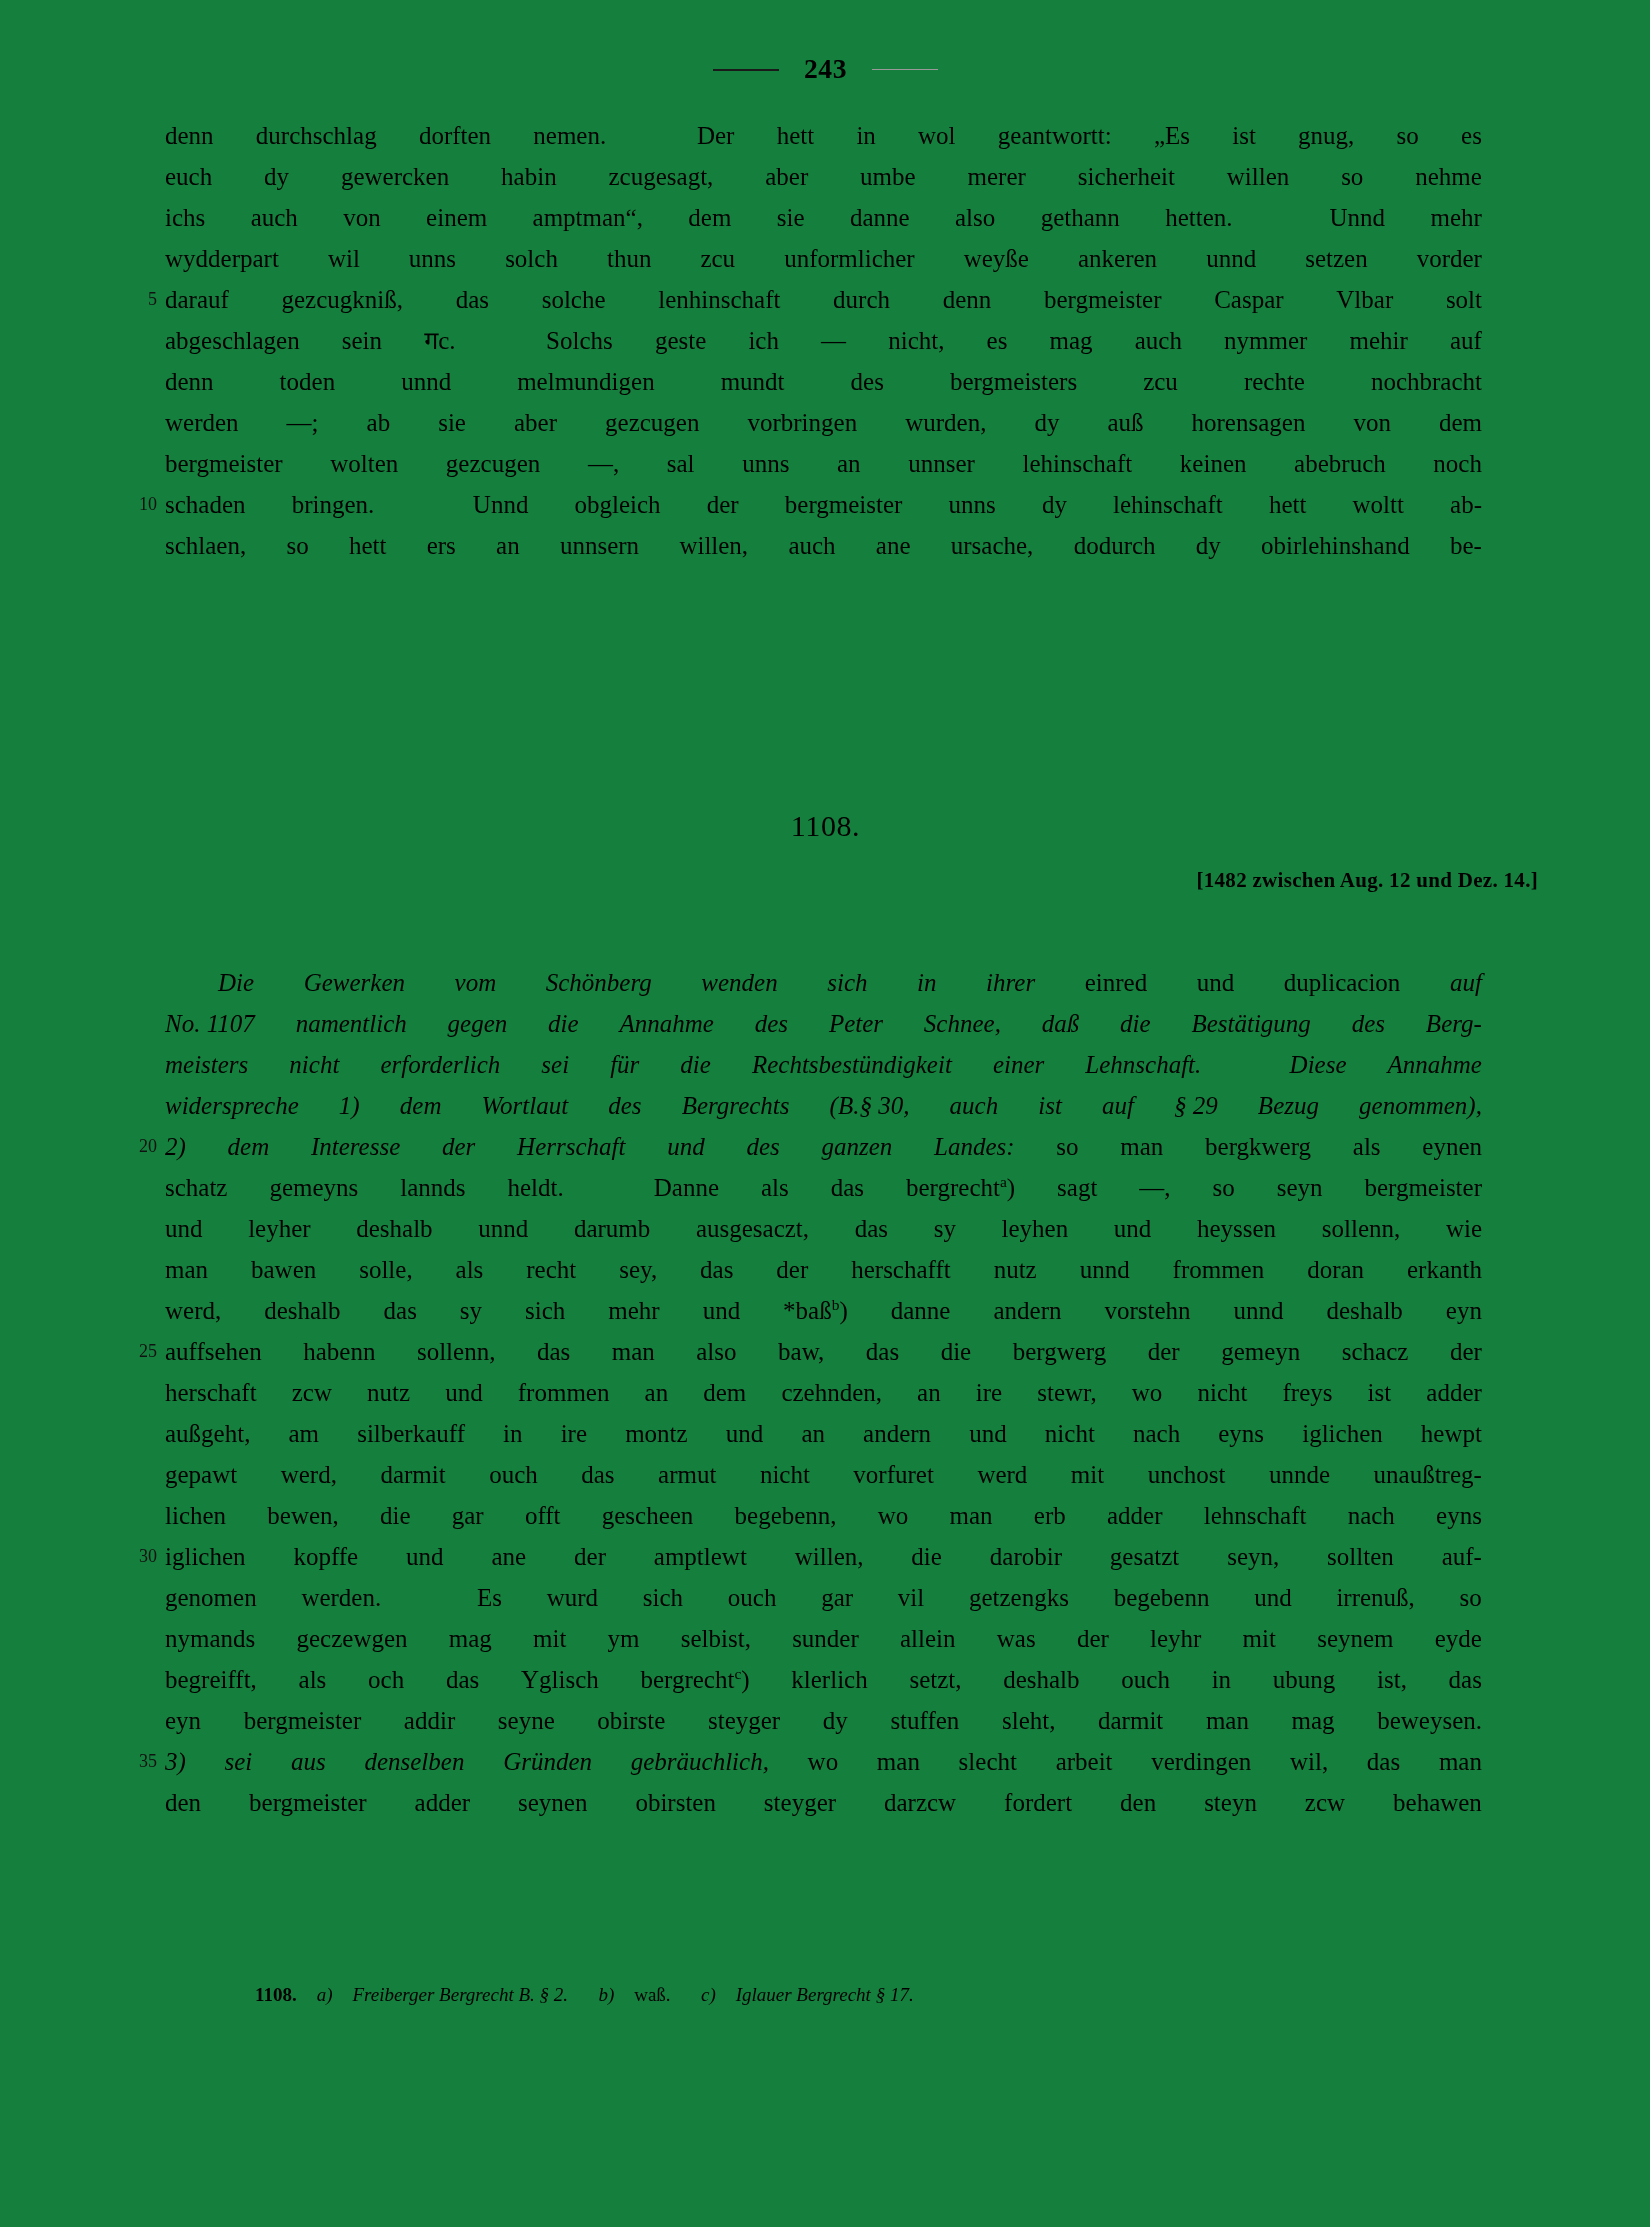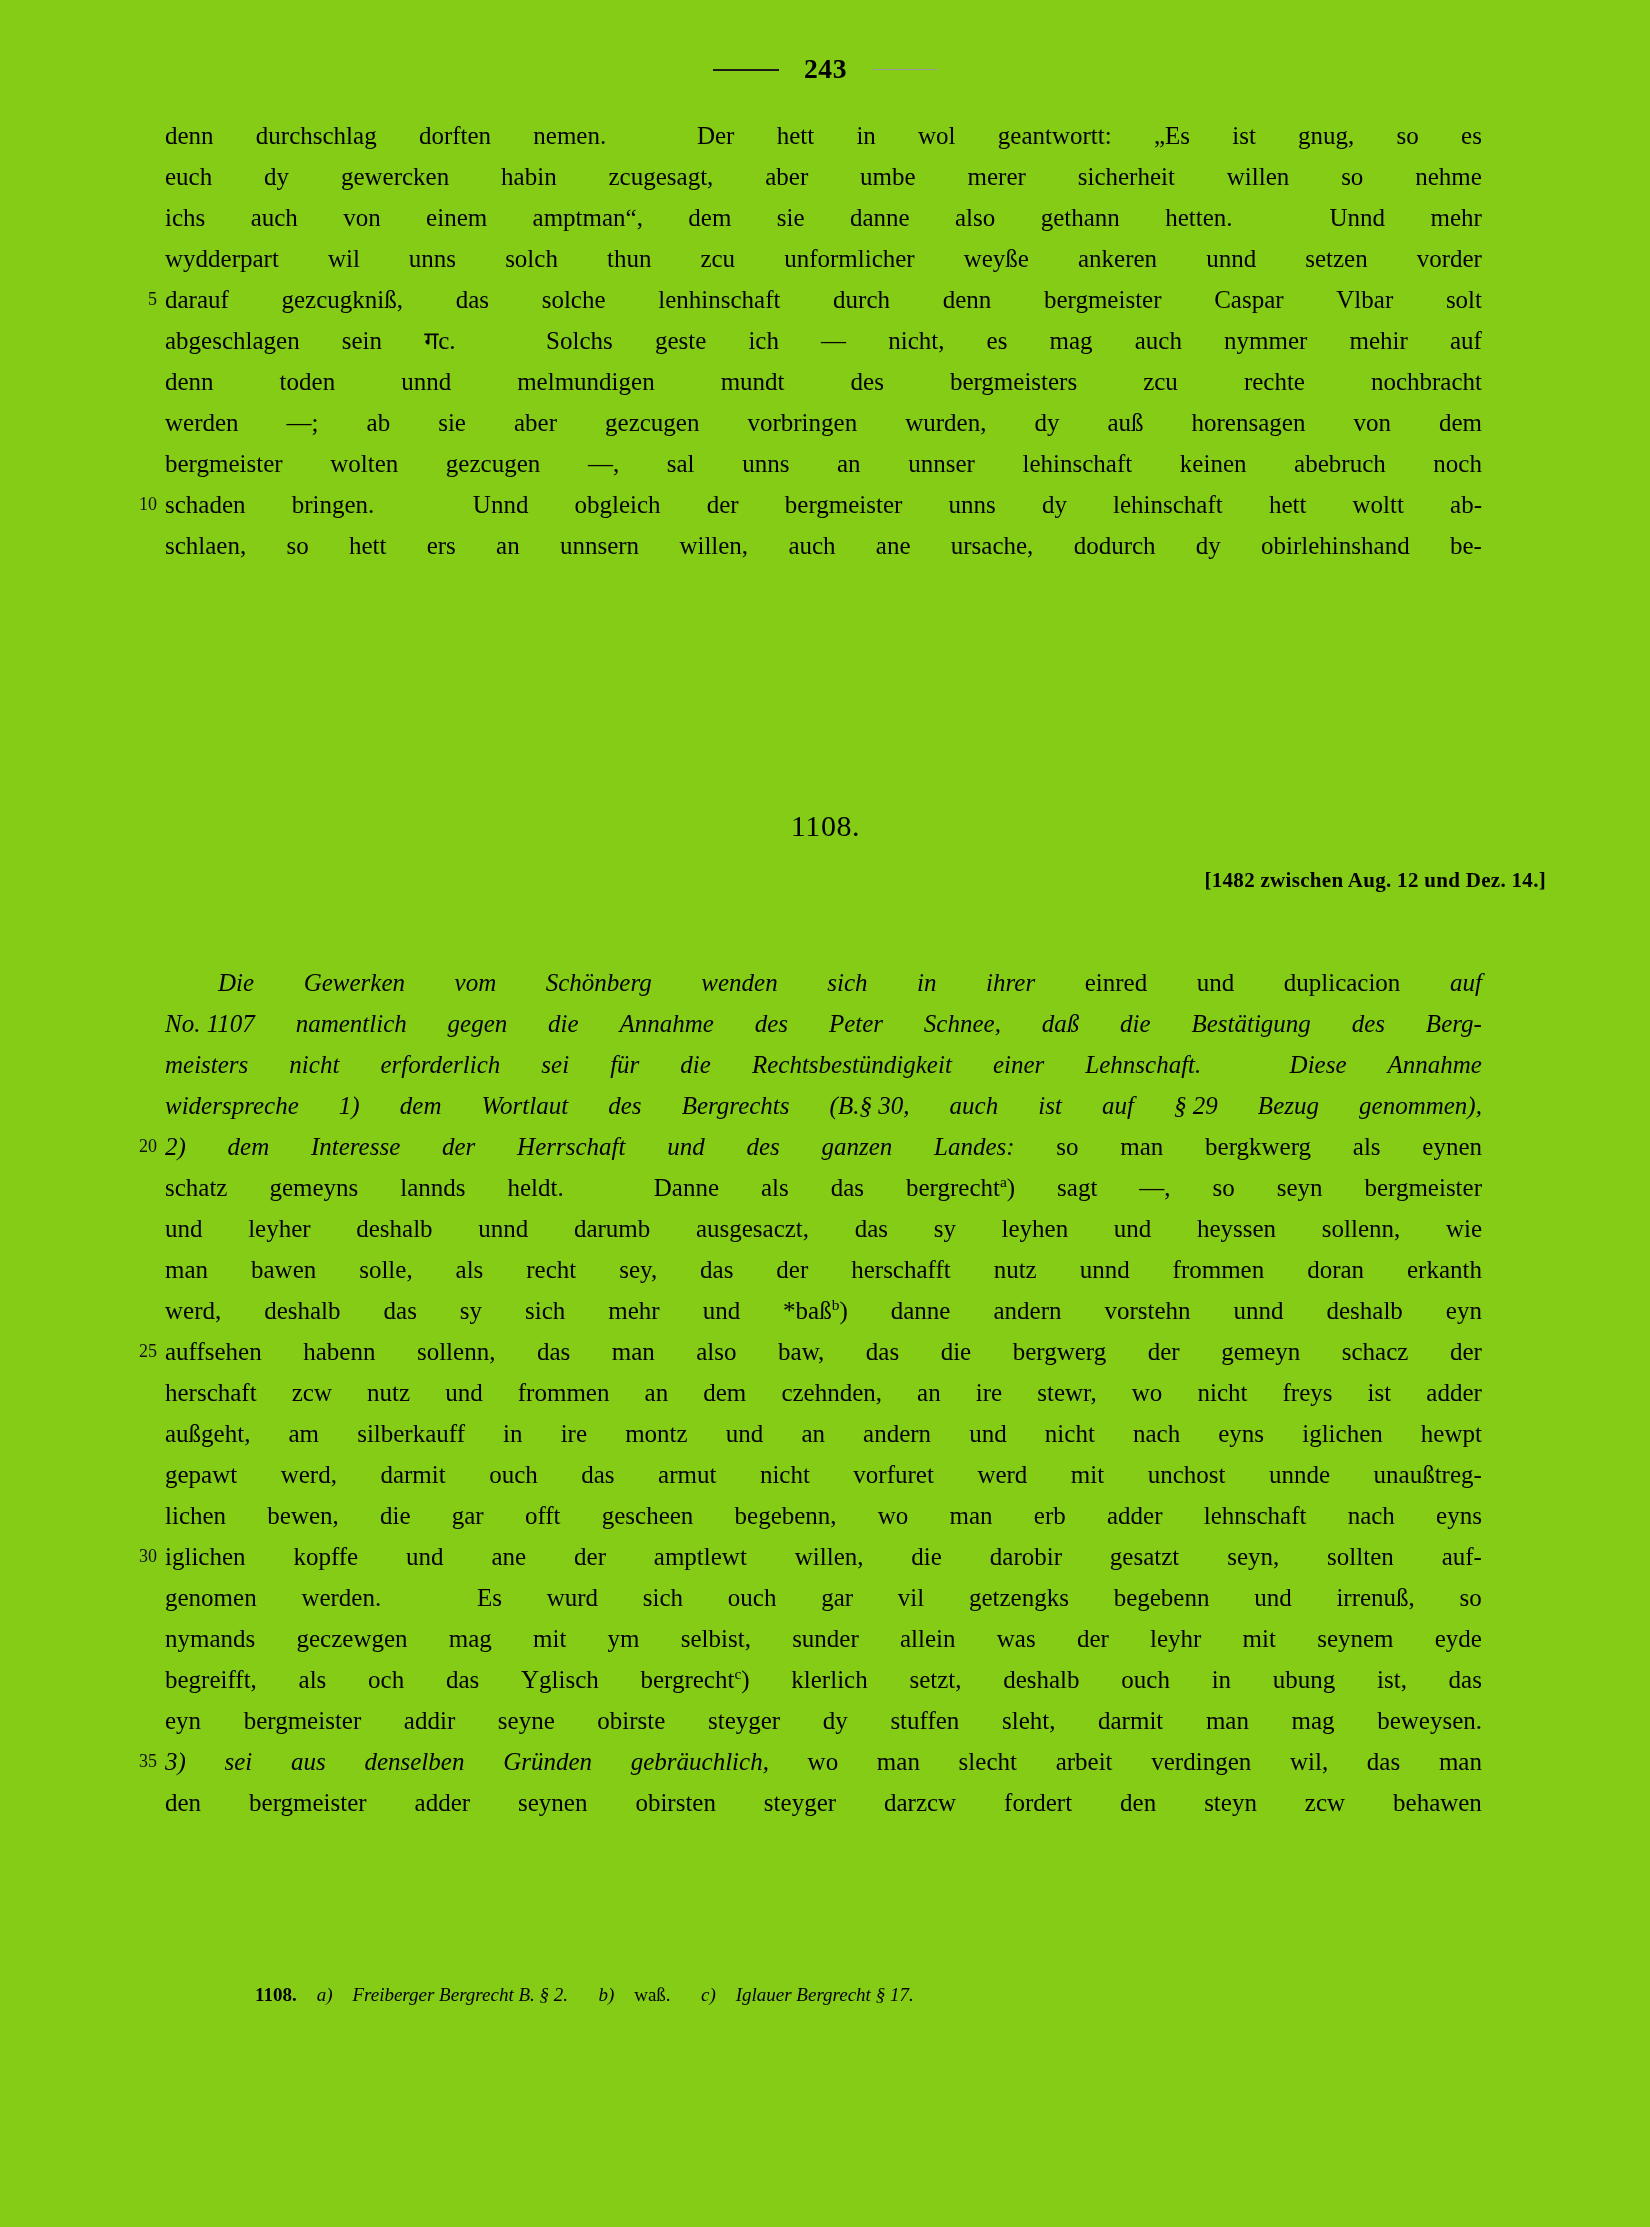--- a/index.html
+++ b/index.html
@@ -15,21 +15,21 @@
     font-family: "Liberation Serif", "DejaVu Serif", serif;
     color: #000000;
     overflow: hidden;
   }
 
   .page {
     position: absolute;
     top: 0; left: 0;
     width: 1651px;
     height: 2227px;
-    background: #84cc16;
+    background: #15803d;
   }
 
   
   .running-head {
     position: absolute;
     top: 53px;
     left: 0;
     width: 1651px;
     text-align: center;
     font-size: 27.6px;
@@ -102,21 +102,21 @@
     width: 1651px;
     text-align: center;
     font-size: 30px;
     font-weight: 400;
     letter-spacing: 0.6px;
   }
 
   .date-line {
     position: absolute;
     top: 868px;
-    left: 8px;
+    left: 0;
     width: 1538px;
     text-align: right;
     font-size: 21px;
     font-weight: 700;
     letter-spacing: 0.3px;
   }
 
   .source-line {
     position: absolute;
     top: 898px;

